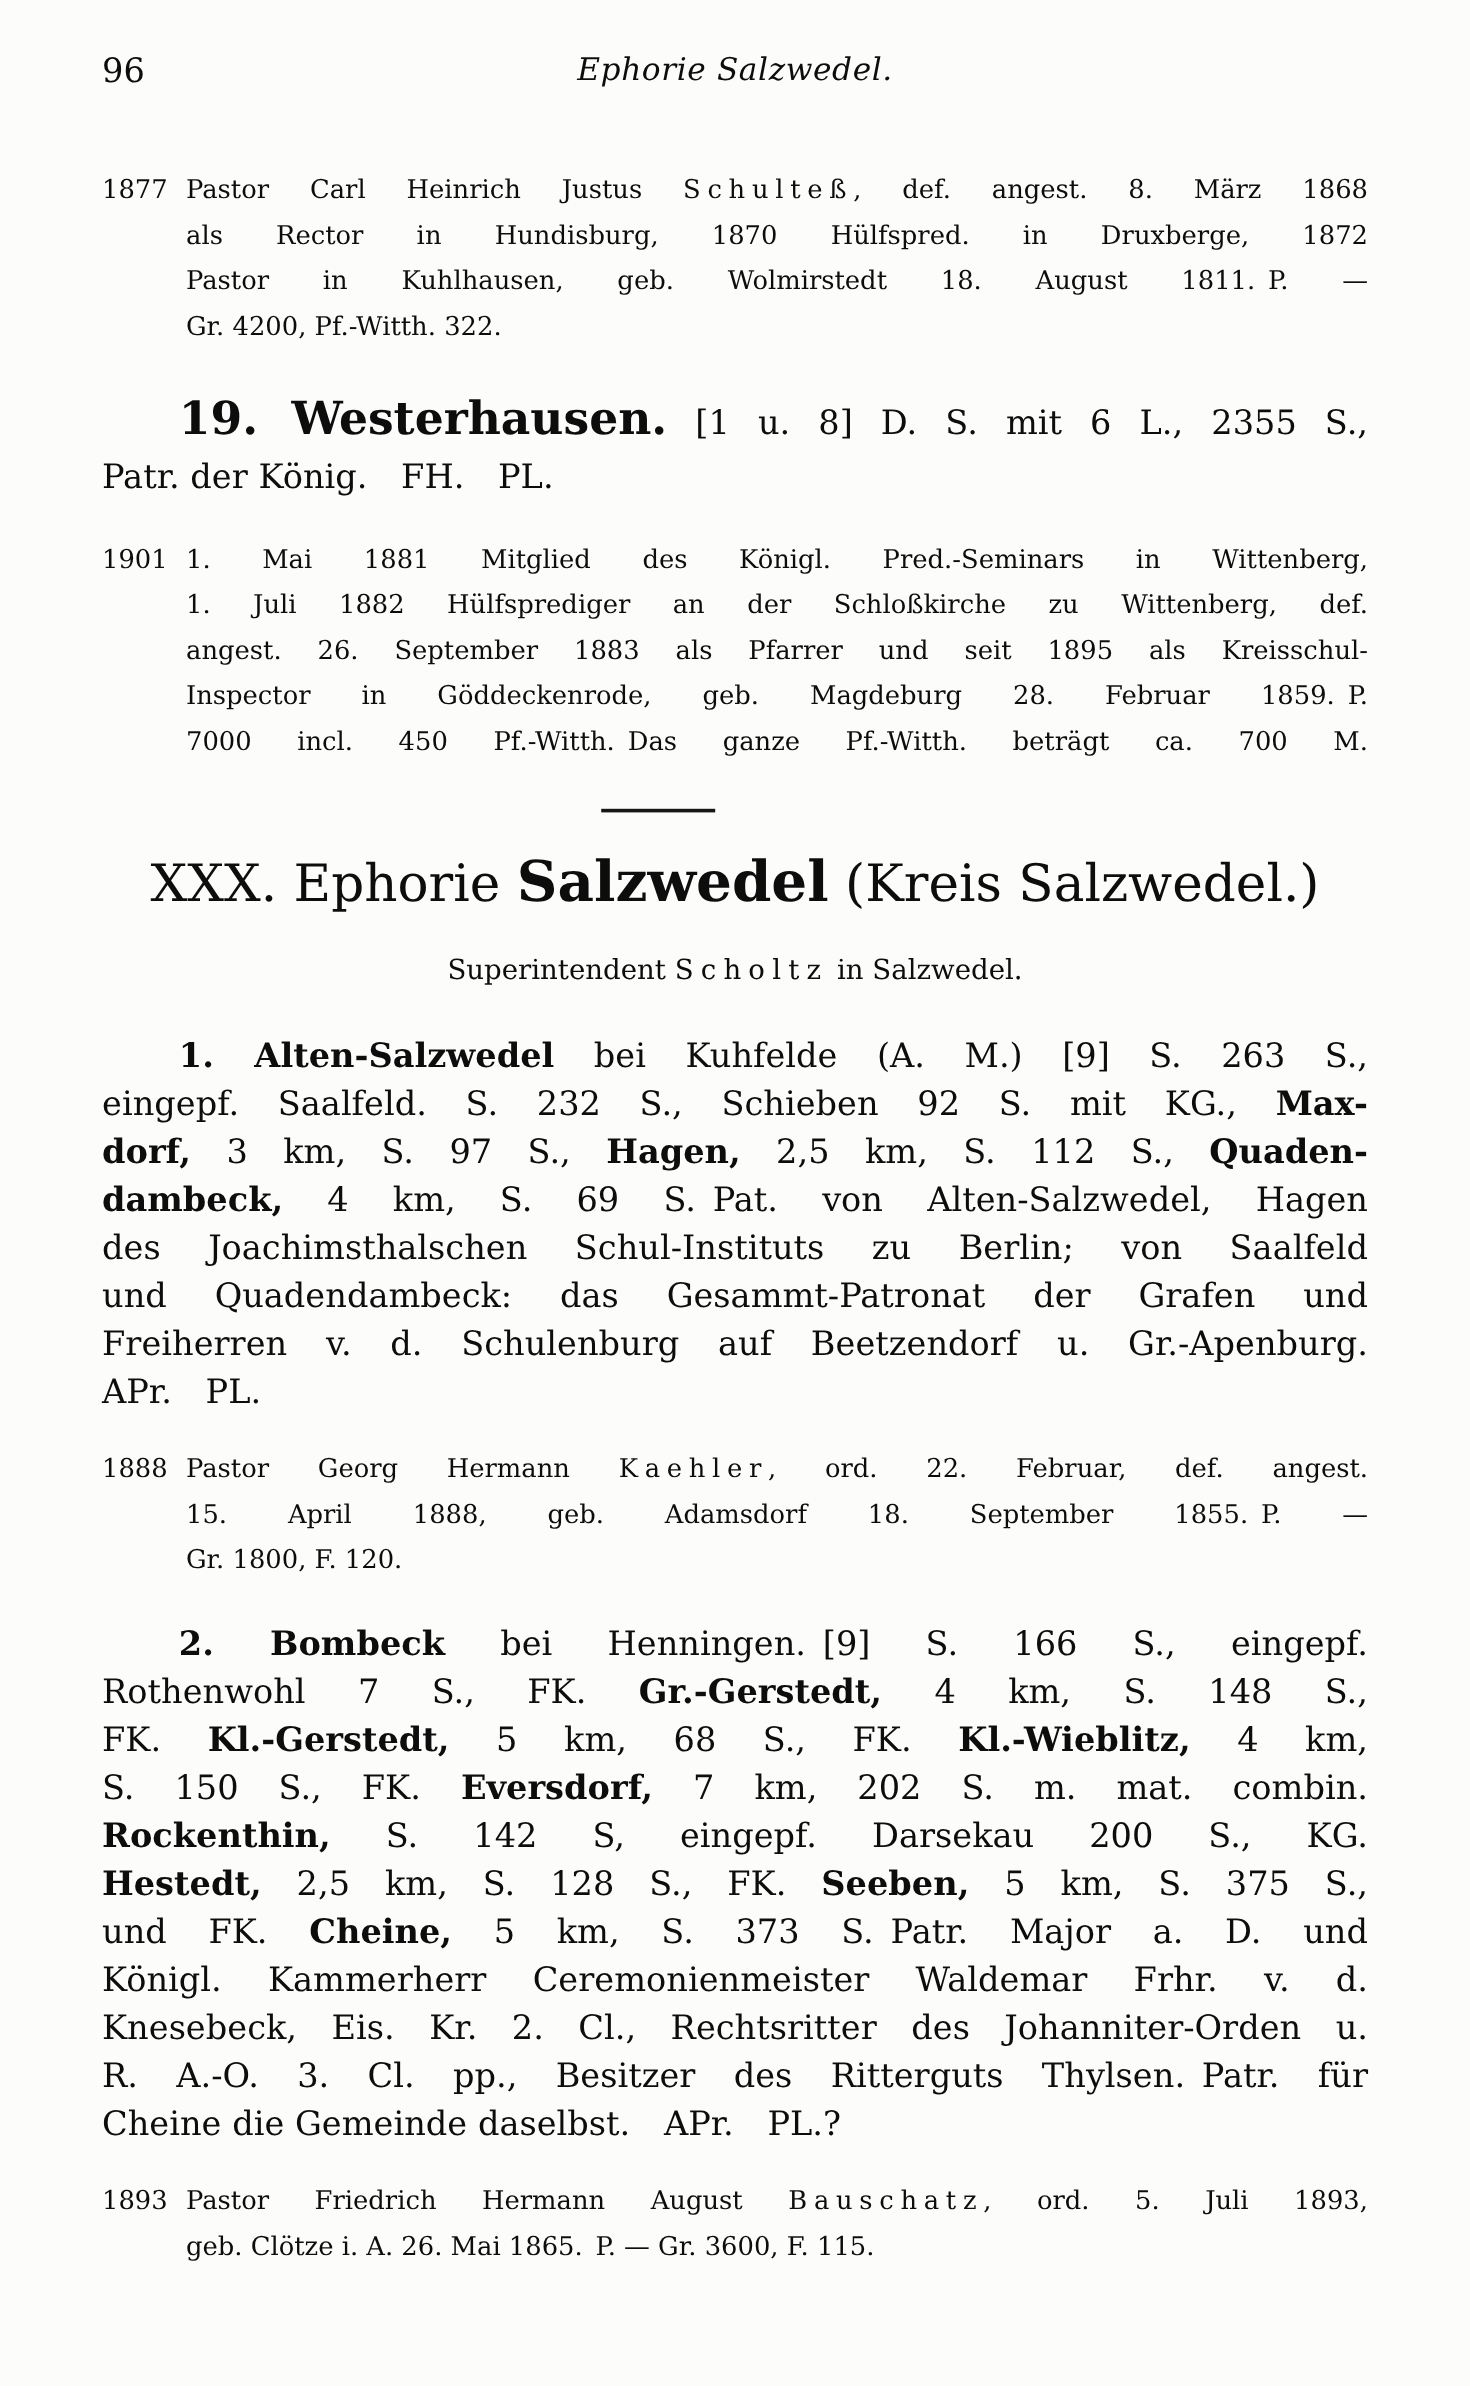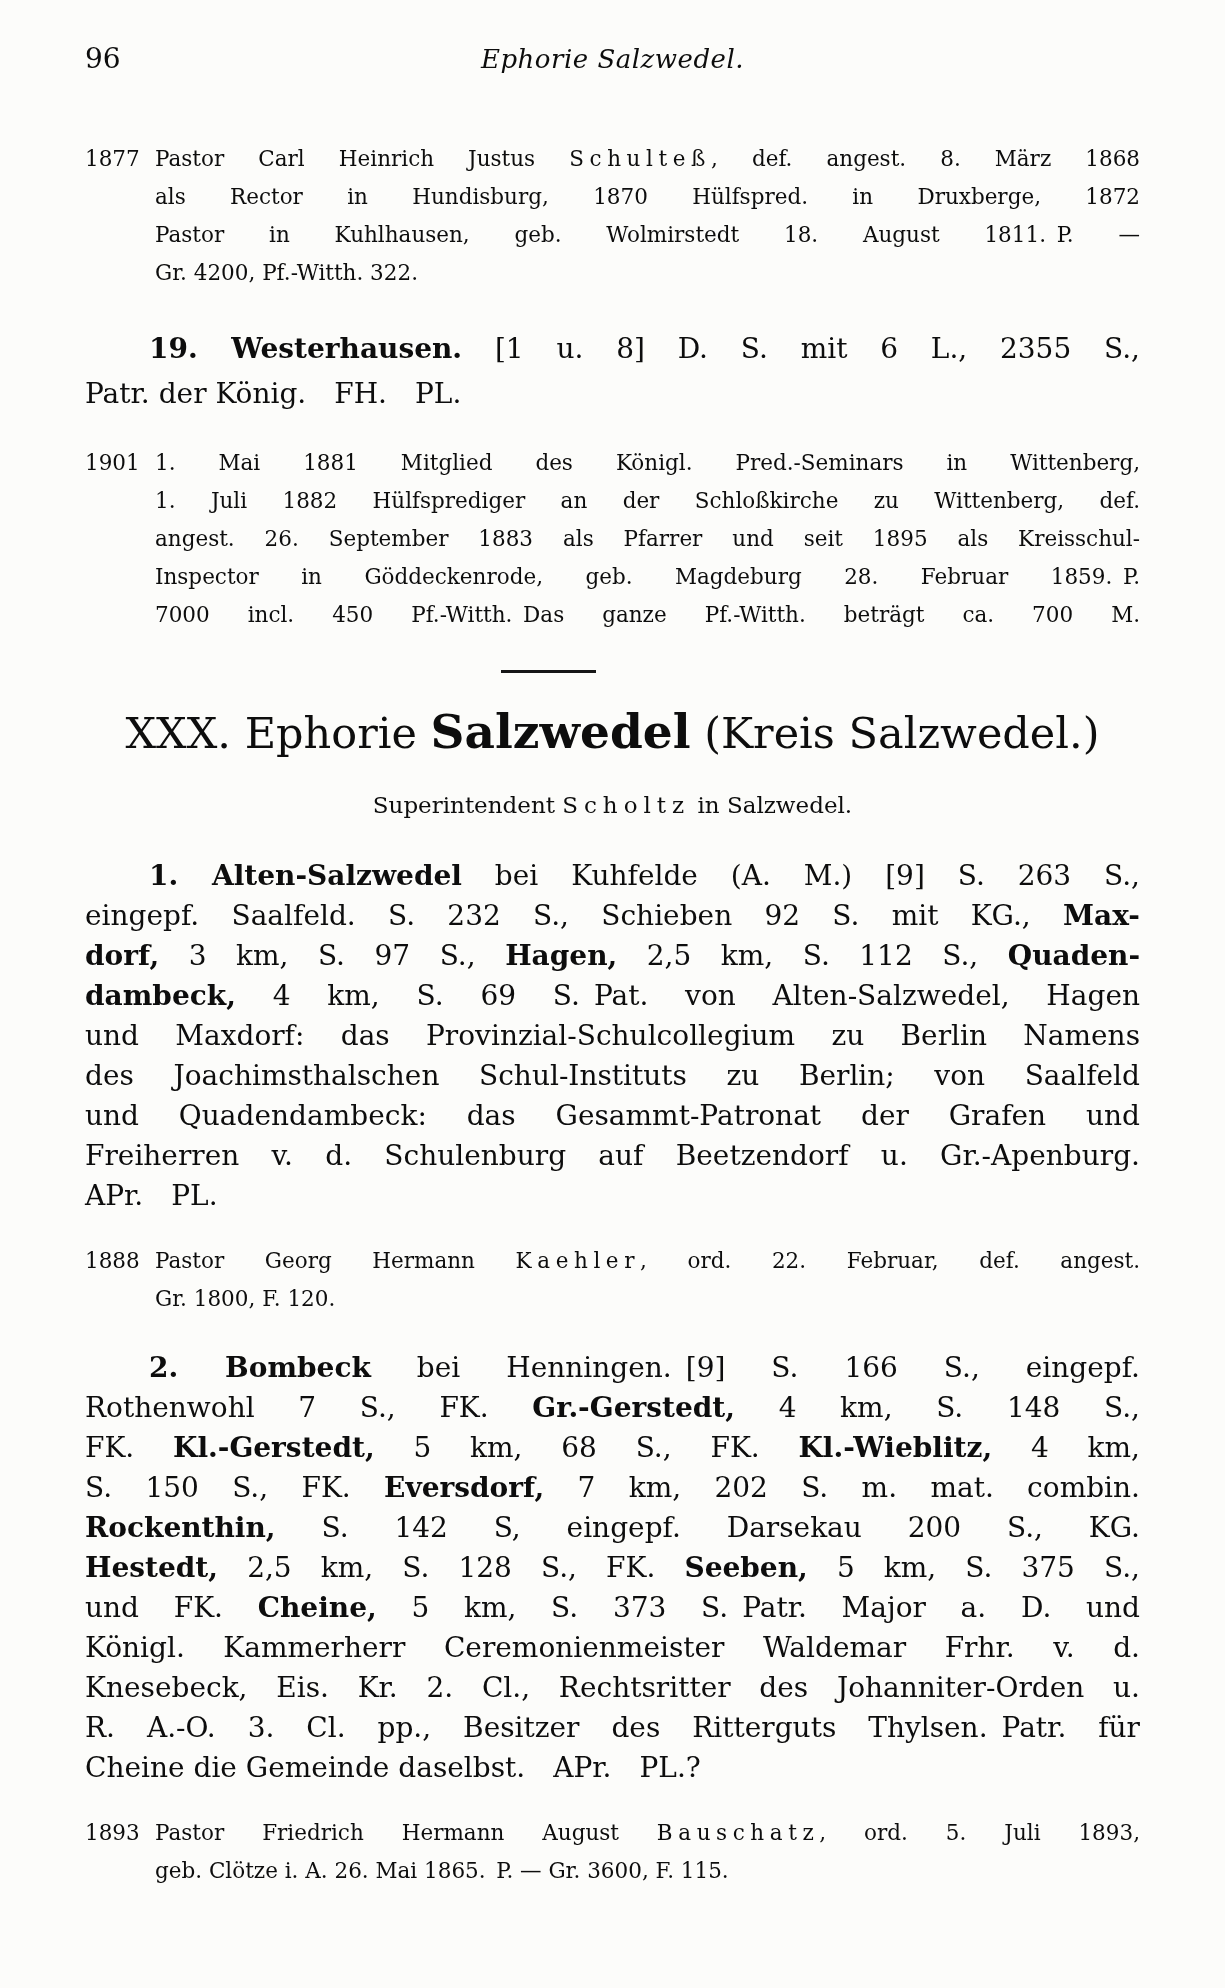--- a/index.html
+++ b/index.html
@@ -28,21 +28,21 @@
   .pastor-entry { position:relative; padding-left:70px; font-size:21.5px; line-height:38px; margin-top:28px; }
   .pastor-entry .year { position:absolute; left:0; top:0; }
   .content > .pastor-entry:first-child { margin-top:54px; }
   .pastor-entry-1888 { margin-top:26px; }
   .pastor-entry-1893 { margin-top:26px; }
 
   
   .parish-heading, .paragraph { font-size:28px; line-height:40px; }
   .parish-heading { line-height:45px; margin-top:34px; }
   .parish-heading .line:first-child, .paragraph .line:first-child { text-indent:64px; }
-  .parish-heading .b { font-size:28px; }
+  .parish-heading .b { font-size:38px; }
   .parish-paragraph-alten-salzwedel { margin-top:36px; }
   .parish-paragraph-bombeck { margin-top:30px; }
 
   
   hr.rule { width:95px; border:0; border-top:3px solid #161616; margin:36px 0 28px calc(50% - 112px); }
   .section-title { font-size:43px; line-height:62px; text-align:center; white-space:nowrap; }
   .section-title .line { text-align:center; }
   .section-title .b { font-size:47px; }
   .subtitle { font-size:23px; line-height:30px; text-align:center; margin-top:26px; }
   .subtitle .line { text-align:center; }
@@ -80,29 +80,29 @@
         <div class="line"><span>XXX. Ephorie </span><span class="b">Salzwedel</span><span> (Kreis Salzwedel.)</span></div>
       </div>
       <div class="block subtitle section-subtitle">
         <div class="line"><span>Superintendent </span><span class="sp">Scholtz</span><span> in Salzwedel.</span></div>
       </div>
       <div class="block paragraph parish-paragraph-alten-salzwedel">
         <div class="line j"><span class="b">1. Alten-Salzwedel</span><span> bei Kuhfelde (A. M.) [9] S. 263 S.,</span></div>
         <div class="line j"><span>eingepf. Saalfeld. S. 232 S., Schieben 92 S. mit KG., </span><span class="b">Max-</span></div>
         <div class="line j"><span class="b">dorf,</span><span> 3 km, S. 97 S., </span><span class="b">Hagen,</span><span> 2,5 km, S. 112 S., </span><span class="b">Quaden-</span></div>
         <div class="line j"><span class="b">dambeck,</span><span> 4 km, S. 69 S. Pat. von Alten-Salzwedel, Hagen</span></div>
-        <div class="line j"><span>und Maxdorf: das Provinzial-Schulcollegium zu Berlin Namens</span></div>
         <div class="line j"><span>des Joachimsthalschen Schul-Instituts zu Berlin; von Saalfeld</span></div>
         <div class="line j"><span>und Quadendambeck: das Gesammt-Patronat der Grafen und</span></div>
         <div class="line j"><span>Freiherren v. d. Schulenburg auf Beetzendorf u. Gr.-Apenburg.</span></div>
         <div class="line"><span>APr. PL.</span></div>
       </div>
       <div class="block pastor-entry pastor-entry-1888">
         <span class="year">1888</span>
         <div class="line j"><span>Pastor Georg Hermann </span><span class="sp">Kaehler</span><span>, ord. 22. Februar, def. angest.</span></div>
+        <div class="line j"><span>15. April 1888, geb. Adamsdorf 18. September 1855. P. —</span></div>
         <div class="line"><span>Gr. 1800, F. 120.</span></div>
       </div>
       <div class="block paragraph parish-paragraph-bombeck">
         <div class="line j"><span class="b">2. Bombeck</span><span> bei Henningen. [9] S. 166 S., eingepf.</span></div>
         <div class="line j"><span>Rothenwohl 7 S., FK. </span><span class="b">Gr.-Gerstedt,</span><span> 4 km, S. 148 S.,</span></div>
         <div class="line j"><span>FK. </span><span class="b">Kl.-Gerstedt,</span><span> 5 km, 68 S., FK. </span><span class="b">Kl.-Wieblitz,</span><span> 4 km,</span></div>
         <div class="line j"><span>S. 150 S., FK. </span><span class="b">Eversdorf,</span><span> 7 km, 202 S. m. mat. combin.</span></div>
         <div class="line j"><span class="b">Rockenthin,</span><span> S. 142 S, eingepf. Darsekau 200 S., KG.</span></div>
         <div class="line j"><span class="b">Hestedt,</span><span> 2,5 km, S. 128 S., FK. </span><span class="b">Seeben,</span><span> 5 km, S. 375 S.,</span></div>
         <div class="line j"><span>und FK. </span><span class="b">Cheine,</span><span> 5 km, S. 373 S. Patr. Major a. D. und</span></div>

